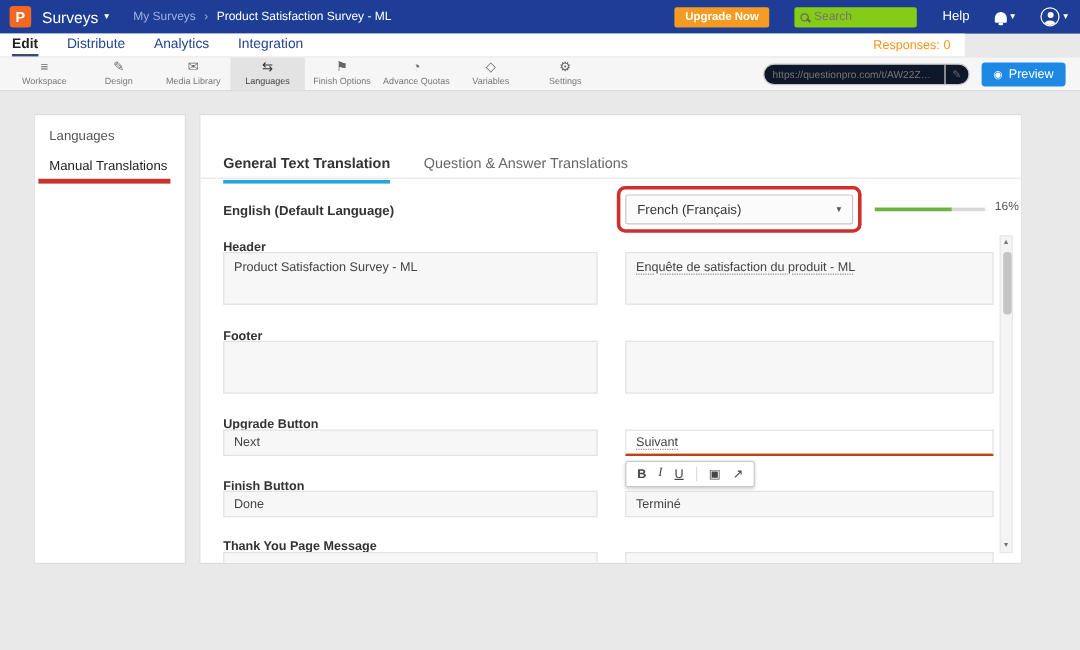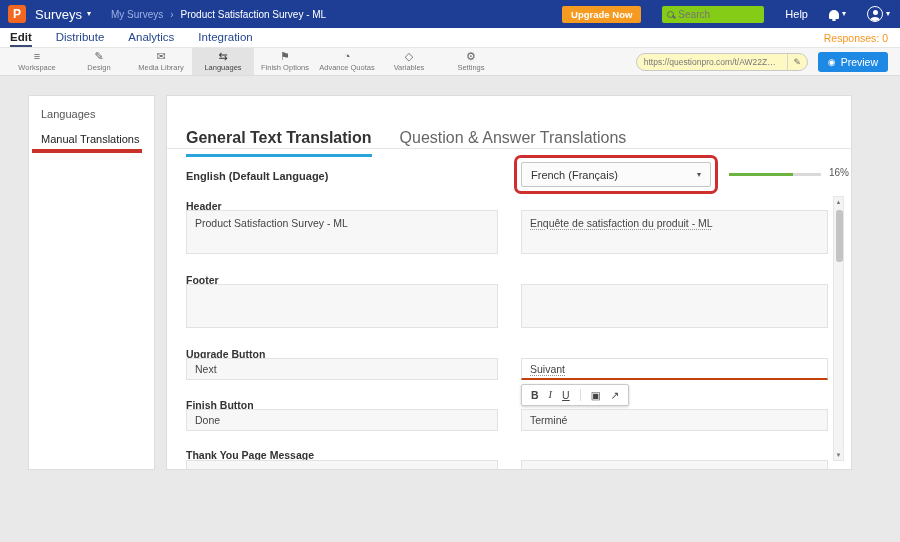--- a/index.html
+++ b/index.html
@@ -23,49 +23,49 @@
   .search input { border:none; outline:none; font-size:10px; width:100%; margin-left:4px; font-family:inherit; color:#333; background:transparent; }
   .help { color:#fff; font-size:11px; cursor:pointer; }
   .bell-wrap, .avatar-wrap { display:flex; align-items:center; gap:3px; color:#fff; cursor:pointer; }
   .bell { width:10px; height:9px; background:#fff; border-radius:5px 5px 1px 1px; position:relative; display:inline-block; }
   .bell::after { content:""; position:absolute; left:3px; bottom:-2.5px; width:4px; height:2.5px; background:#fff; border-radius:50%; }
   .avatar { width:16px; height:16px; border:1.5px solid #fff; border-radius:50%; position:relative; overflow:hidden; display:inline-block; }
   .avatar::before { content:""; position:absolute; top:3px; left:5px; width:5px; height:5px; background:#fff; border-radius:50%; }
   .avatar::after { content:""; position:absolute; top:9.5px; left:2.5px; width:10px; height:7px; background:#fff; border-radius:50% 50% 0 0; }
 
   
-  .nav { position:absolute; top:28px; left:0; width:900px; height:20px; background:#fff; border-bottom:1px solid #e6e6e6; display:flex; align-items:stretch; padding-left:10px; }
+  .nav { position:absolute; top:28px; left:0; width:804px; height:20px; background:#fff; border-bottom:1px solid #e6e6e6; display:flex; align-items:stretch; padding-left:10px; }
   .nav-item { font-size:11.5px; color:#24458f; display:flex; align-items:center; margin-right:24px; cursor:pointer; border-bottom:2px solid transparent; }
   .nav-item.active { color:#222; font-weight:bold; border-bottom-color:#3a4a72; }
   .responses { margin-left:auto; margin-right:12px; font-size:10.5px; color:#f5951d; display:flex; align-items:center; }
 
   
   .toolbar { position:absolute; top:48px; left:0; width:900px; height:28px; background:#f6f6f6; border-bottom:1px solid #dcdcdc; display:flex; align-items:stretch; padding-left:6px; }
   .tool { width:62px; display:flex; flex-direction:column; align-items:center; justify-content:center; gap:1px; cursor:pointer; color:#666; }
   .tool .glyph { font-size:11px; line-height:11px; }
   .tool .tlabel { font-size:7.5px; color:#777; white-space:nowrap; }
   .tool.active { background:#e3e3e3; color:#333; }
   .tool.active .tlabel { color:#444; }
   .toolbar-right { margin-left:auto; display:flex; align-items:center; gap:10px; padding-right:12px; }
-  .urlbox { width:172px; height:18px; background:#fef9c3; border:1px solid #c9c9c9; border-radius:9px; display:flex; align-items:center; overflow:hidden; }
+  .urlbox { width:172px; height:18px; background:#0f172a; border:1px solid #c9c9c9; border-radius:9px; display:flex; align-items:center; overflow:hidden; }
   .urlbox .url { flex:1; font-size:8.5px; color:#777; padding:0 7px; white-space:nowrap; overflow:hidden; text-overflow:ellipsis; cursor:text; }
   .urlbox .editbtn { width:20px; height:100%; border-left:1px solid #d5d5d5; display:flex; align-items:center; justify-content:center; font-size:9px; color:#666; cursor:pointer; }
   .preview { background:#1e88e5; color:#fff; border:none; border-radius:3px; height:20px; padding:0 10px; font-size:10.5px; display:flex; align-items:center; gap:5px; cursor:pointer; font-family:inherit; }
   .preview .eye { font-size:9px; }
 
   
   .sidecard { position:absolute; left:28px; top:95px; width:127px; height:375px; background:#fff; border:1px solid #ddd; padding:5px 0 8px; }
   .side-item { position:relative; padding:7px 12px 6px; font-size:11px; color:#555; cursor:pointer; }
   .side-item.active { color:#222; }
   .annotation-underline { position:absolute; left:3px; width:110px; height:4px; background:#c9312b; bottom:-2px; }
 
   
   .maincard { position:absolute; left:166px; top:95px; width:686px; height:375px; background:#fff; border:1px solid #ddd; overflow:hidden; }
   .tabs { position:absolute; left:19px; top:33px; display:flex; gap:28px; }
-  .tab { font-size:16px; color:#666; padding-bottom:7px; cursor:pointer; border-bottom:3px solid transparent; white-space:nowrap; }
+  .tab { font-size:12px; color:#666; padding-bottom:7px; cursor:pointer; border-bottom:3px solid transparent; white-space:nowrap; }
   .tab.active { color:#333; font-weight:bold; border-bottom-color:#2aa4dd; }
   .tabs-divider { position:absolute; left:0; right:0; top:52px; height:1px; background:#e5e5e5; }
 
   .lang-label { position:absolute; left:19px; top:74px; font-size:11px; font-weight:bold; color:#333; }
   .dropdown { position:absolute; left:354px; top:66px; width:190px; height:25px; background:#fbfbfb; border:1px solid #c6c6c6; border-radius:2px; display:flex; align-items:center; padding:0 9px; cursor:pointer; }
   .dropdown .dd-label { font-size:11px; color:#333; }
   .dropdown .dd-caret { margin-left:auto; font-size:8px; color:#555; }
   .annotation-box { position:absolute; left:347px; top:59px; width:204px; height:39px; border:3px solid #cf2e2e; border-radius:7px; pointer-events:none; }
   .progress-track { position:absolute; left:562px; top:77px; width:92px; height:3px; background:#d9d9d9; }
   .progress-fill { height:100%; width:0; background:#6cb33f; }

